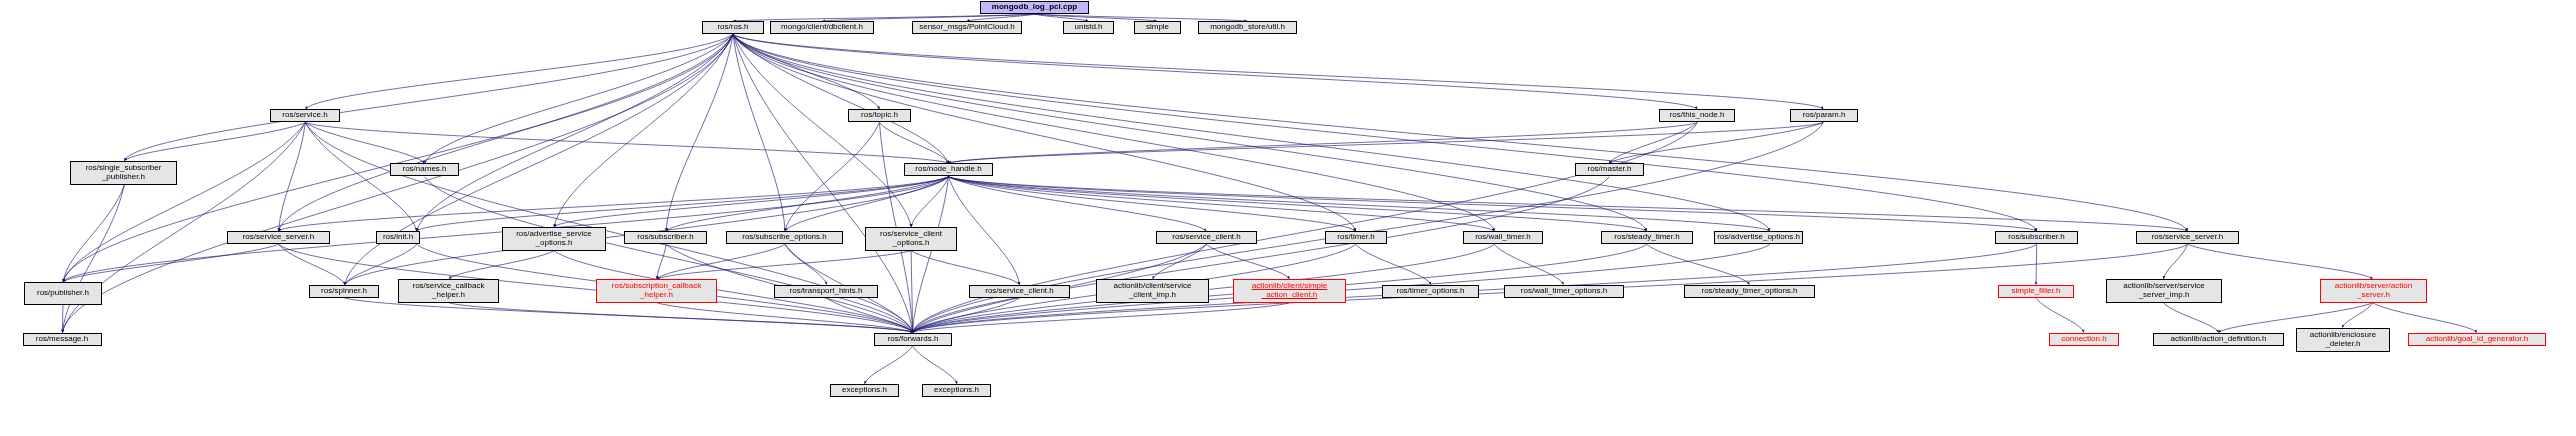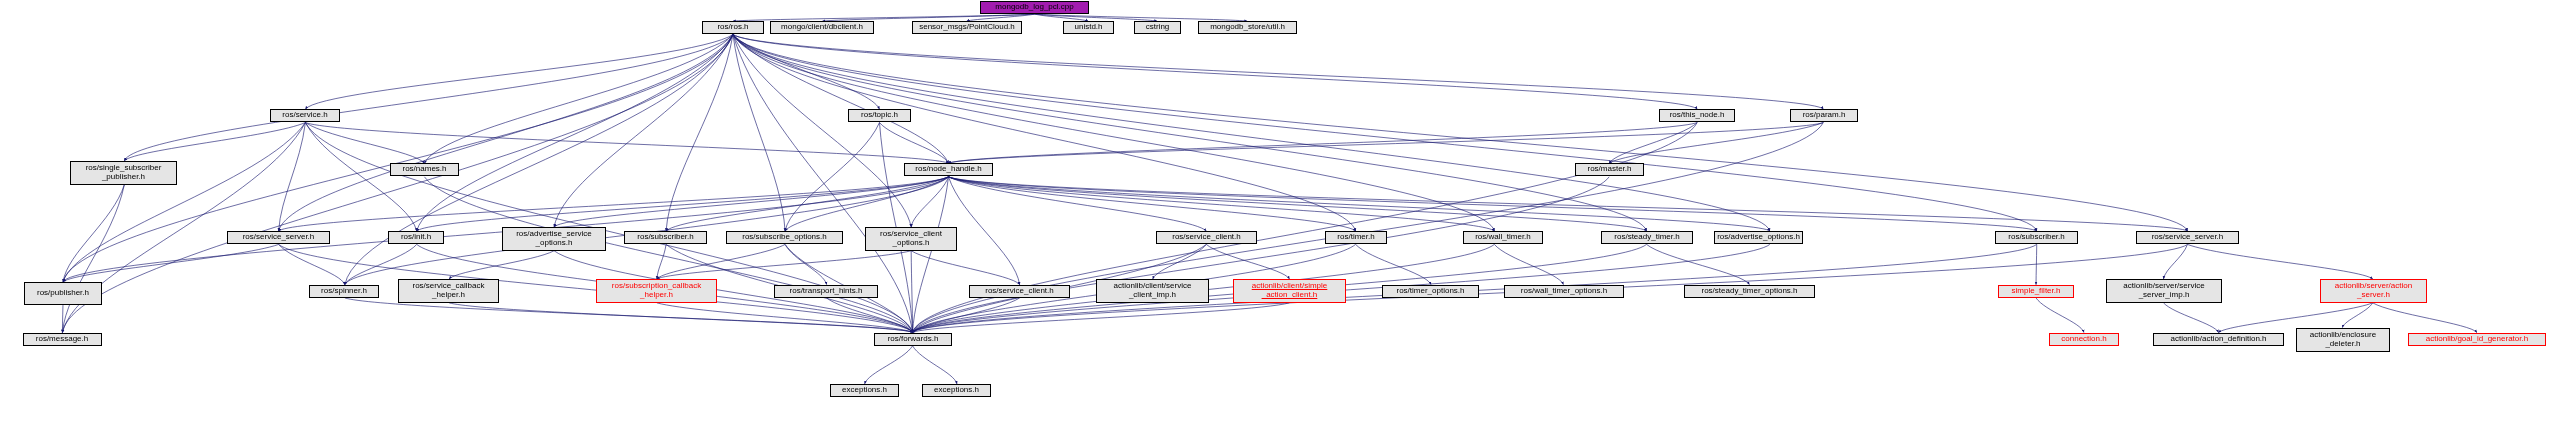--- a/index.html
+++ b/index.html
@@ -36,22 +36,23 @@
     line-height: 8.8px;
     text-align: center;
     display: flex;
     align-items: center;
     justify-content: center;
     white-space: pre-line;
     letter-spacing: 0px;
     overflow: hidden;
   }
   .node.root {
-    background: #a21caf;
+    background: #c4b5fd;
     border-color: #000000;
+    font-weight: bold;
   }
   .node.red {
     border-color: #ff0000;
     color: #ff0000;
   }
   .node-label {
     display: block;
     width: 100%;
     padding: 0 0.7px;
   }
@@ -176,33 +177,33 @@
       <path d="M 3368 430 C 3359.83 443.3, 3327.9412 454.5, 3325 465" fill="none" stroke="#191970" stroke-width="0.9" marker-end="url(#arrow)"></path>
       <path d="M 3368 430 C 3396.12 445.96, 3505.8768 459.4, 3516 472" fill="none" stroke="#191970" stroke-width="0.9" marker-end="url(#arrow)"></path>
       <path d="M 1295 491 C 1282.08 511.52, 1231.6512 528.8, 1227 545" fill="none" stroke="#191970" stroke-width="0.9" marker-end="url(#arrow)"></path>
       <path d="M 1295 491 C 1306.97 511.52, 1353.6908 528.8, 1358 545" fill="none" stroke="#191970" stroke-width="0.9" marker-end="url(#arrow)"></path>
     </svg>
 <div class="node root" style="left: 980px; top: 0.7px; width: 109px; height: 13.4px;"><span class="node-label">mongodb_log_pcl.cpp</span></div>
     <div class="node" style="left: 702px; top: 21px; width: 62px; height: 13.4px;"><span class="node-label">ros/ros.h</span></div>
     <div class="node" style="left: 770px; top: 21px; width: 104px; height: 13.4px;"><span class="node-label">mongo/client/dbclient.h</span></div>
     <div class="node" style="left: 912px; top: 21px; width: 110px; height: 13.4px;"><span class="node-label">sensor_msgs/PointCloud.h</span></div>
     <div class="node" style="left: 1063px; top: 21px; width: 51px; height: 13.4px;"><span class="node-label">unistd.h</span></div>
-    <div class="node" style="left: 1134px; top: 21px; width: 47px; height: 13.4px;"><span class="node-label">cstring</span></div>
+    <div class="node" style="left: 1134px; top: 21px; width: 47px; height: 13.4px;"><span class="node-label">simple</span></div>
     <div class="node" style="left: 1198px; top: 21px; width: 99px; height: 13.4px;"><span class="node-label">mongodb_store/util.h</span></div>
     <div class="node" style="left: 270px; top: 109px; width: 70px; height: 13.4px;"><span class="node-label">ros/service.h</span></div>
     <div class="node" style="left: 848px; top: 109px; width: 63px; height: 13.4px;"><span class="node-label">ros/topic.h</span></div>
     <div class="node" style="left: 1659px; top: 109px; width: 76px; height: 13.4px;"><span class="node-label">ros/this_node.h</span></div>
     <div class="node" style="left: 1790px; top: 109px; width: 68px; height: 13.4px;"><span class="node-label">ros/param.h</span></div>
     <div class="node" style="left: 70px; top: 161px; width: 107px; height: 24px;"><span class="node-label">ros/single_subscriber
 _publisher.h</span></div>
     <div class="node" style="left: 390px; top: 163px; width: 69px; height: 13.4px;"><span class="node-label">ros/names.h</span></div>
     <div class="node" style="left: 904px; top: 163px; width: 89px; height: 13.4px;"><span class="node-label">ros/node_handle.h</span></div>
     <div class="node" style="left: 1575px; top: 163px; width: 69px; height: 13.4px;"><span class="node-label">ros/master.h</span></div>
     <div class="node" style="left: 227px; top: 231px; width: 103px; height: 13.4px;"><span class="node-label">ros/service_server.h</span></div>
-    <div class="node" style="left: 388px; top: 231px; width: 56px; height: 13.4px; justify-content: flex-end;"><span class="node-label">ros/init.h</span></div>
+    <div class="node" style="left: 376px; top: 231px; width: 44px; height: 13.4px; justify-content: flex-end;"><span class="node-label">ros/init.h</span></div>
     <div class="node" style="left: 502px; top: 227px; width: 104px; height: 24px;"><span class="node-label">ros/advertise_service
 _options.h</span></div>
     <div class="node" style="left: 624px; top: 231px; width: 83px; height: 13.4px;"><span class="node-label">ros/subscriber.h</span></div>
     <div class="node" style="left: 726px; top: 231px; width: 117px; height: 13.4px;"><span class="node-label">ros/subscribe_options.h</span></div>
     <div class="node" style="left: 865px; top: 227px; width: 92px; height: 24px; text-align: center;"><span class="node-label">ros/service_client
 _options.h</span></div>
     <div class="node" style="left: 1156px; top: 231px; width: 101px; height: 13.4px;"><span class="node-label">ros/service_client.h</span></div>
     <div class="node" style="left: 1325px; top: 231px; width: 62px; height: 13.4px;"><span class="node-label">ros/timer.h</span></div>
     <div class="node" style="left: 1454px; top: 231px; width: 80px; height: 13.4px; margin-left: 9px;"><span class="node-label">ros/wall_timer.h</span></div>
     <div class="node" style="left: 1601px; top: 231px; width: 92px; height: 13.4px;"><span class="node-label">ros/steady_timer.h</span></div>

